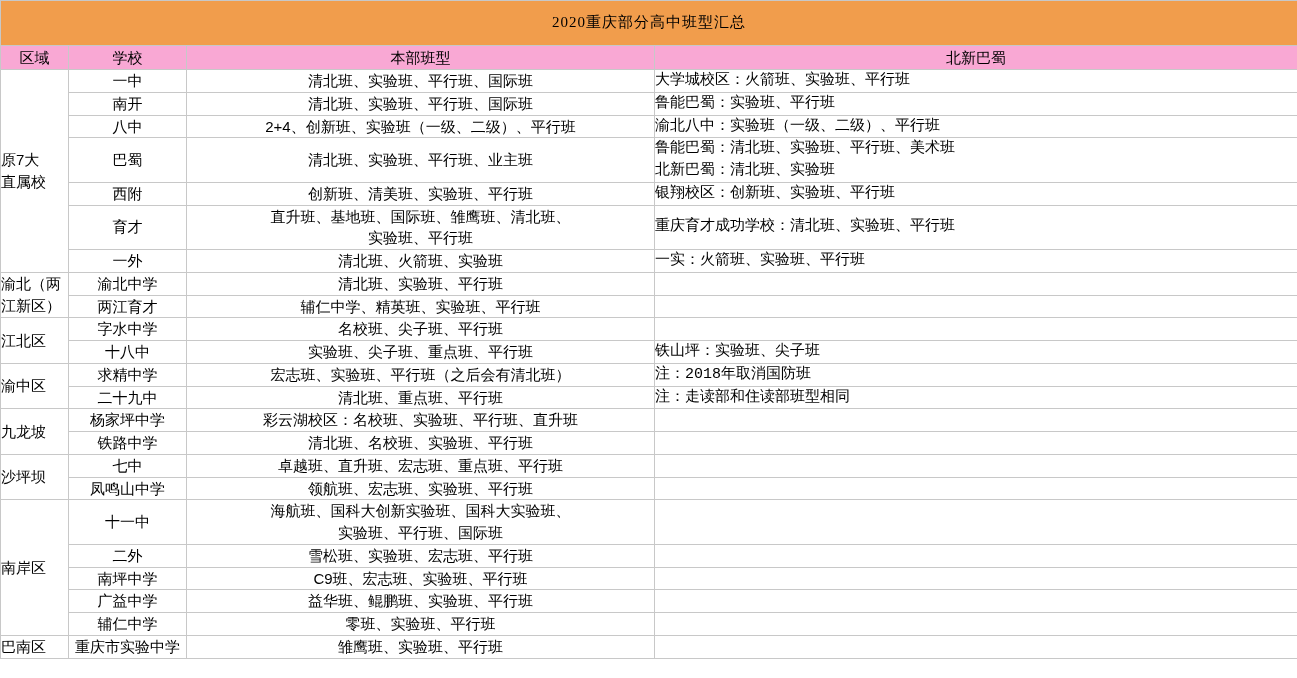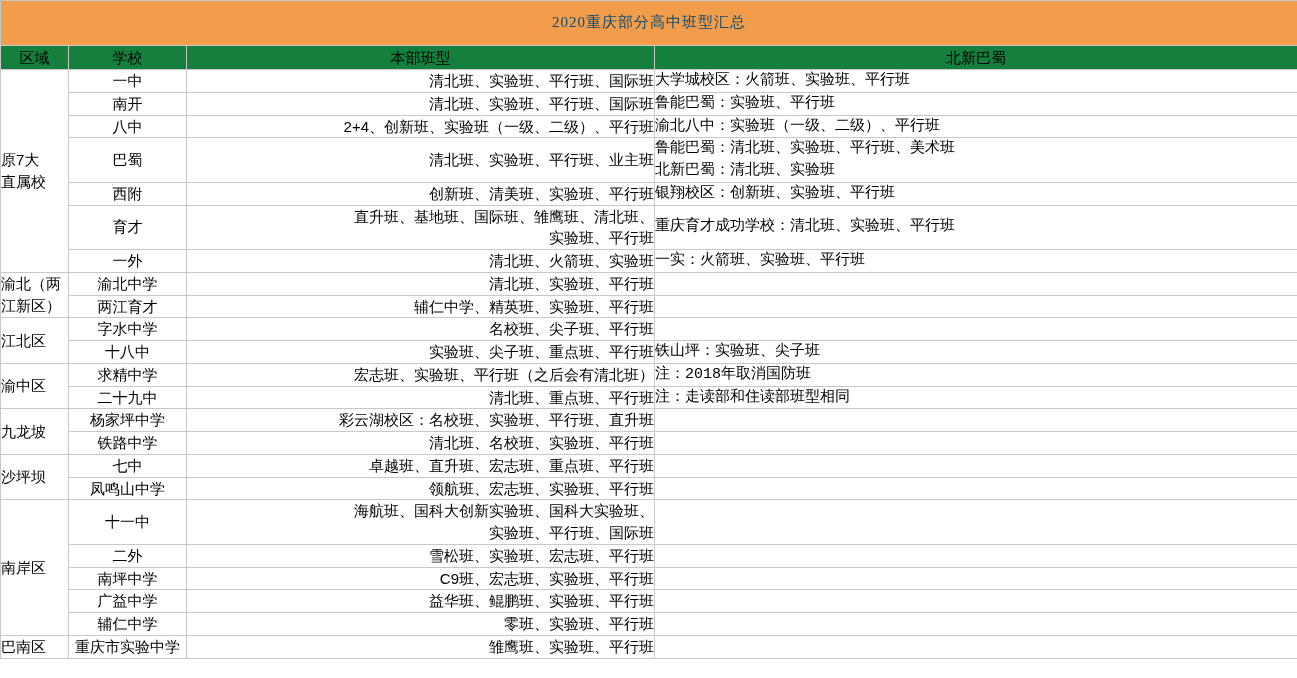--- a/index.html
+++ b/index.html
@@ -26,49 +26,49 @@
   table.main td, table.main th {
     border: 1px solid #c8c8c8;
     padding: 0;
     vertical-align: middle;
     font-weight: normal;
     font-size: 15px;
     line-height: 1.45;
   }
   .title-cell {
     background: #f19d4c;
-    color: #0c4a6e;
+    color: #000000;
     font-family: "Liberation Serif", "DejaVu Serif", serif;
     font-size: 27px;
     font-weight: bold;
     text-align: center;
     height: 44px;
     letter-spacing: 1px;
     border: 1px solid #f19d4c;
   }
   .hdr {
     text-align: center;
     font-weight: bold;
     font-size: 15.5px;
     height: 23px;
-    background: #15803d;
+    background: #f9a8d4;
   }
   .region {
     text-align: left;
     font-size: 15.5px;
     padding: 0 2px;
   }
   .school {
     text-align: center;
     font-size: 15.5px;
     padding: 0 3px;
     margin-top: 32px;
   }
   .classes {
-    text-align: right;
+    text-align: center;
     padding: 2px 4px 2px 6px;
     font-size: 15px;
   }
   .branch {
     text-align: left;
     padding: 2px 4px 2px 6px;
     font-size: 15px;
     font-family: Liberation Mono, monospace;
   }
   .multi {

